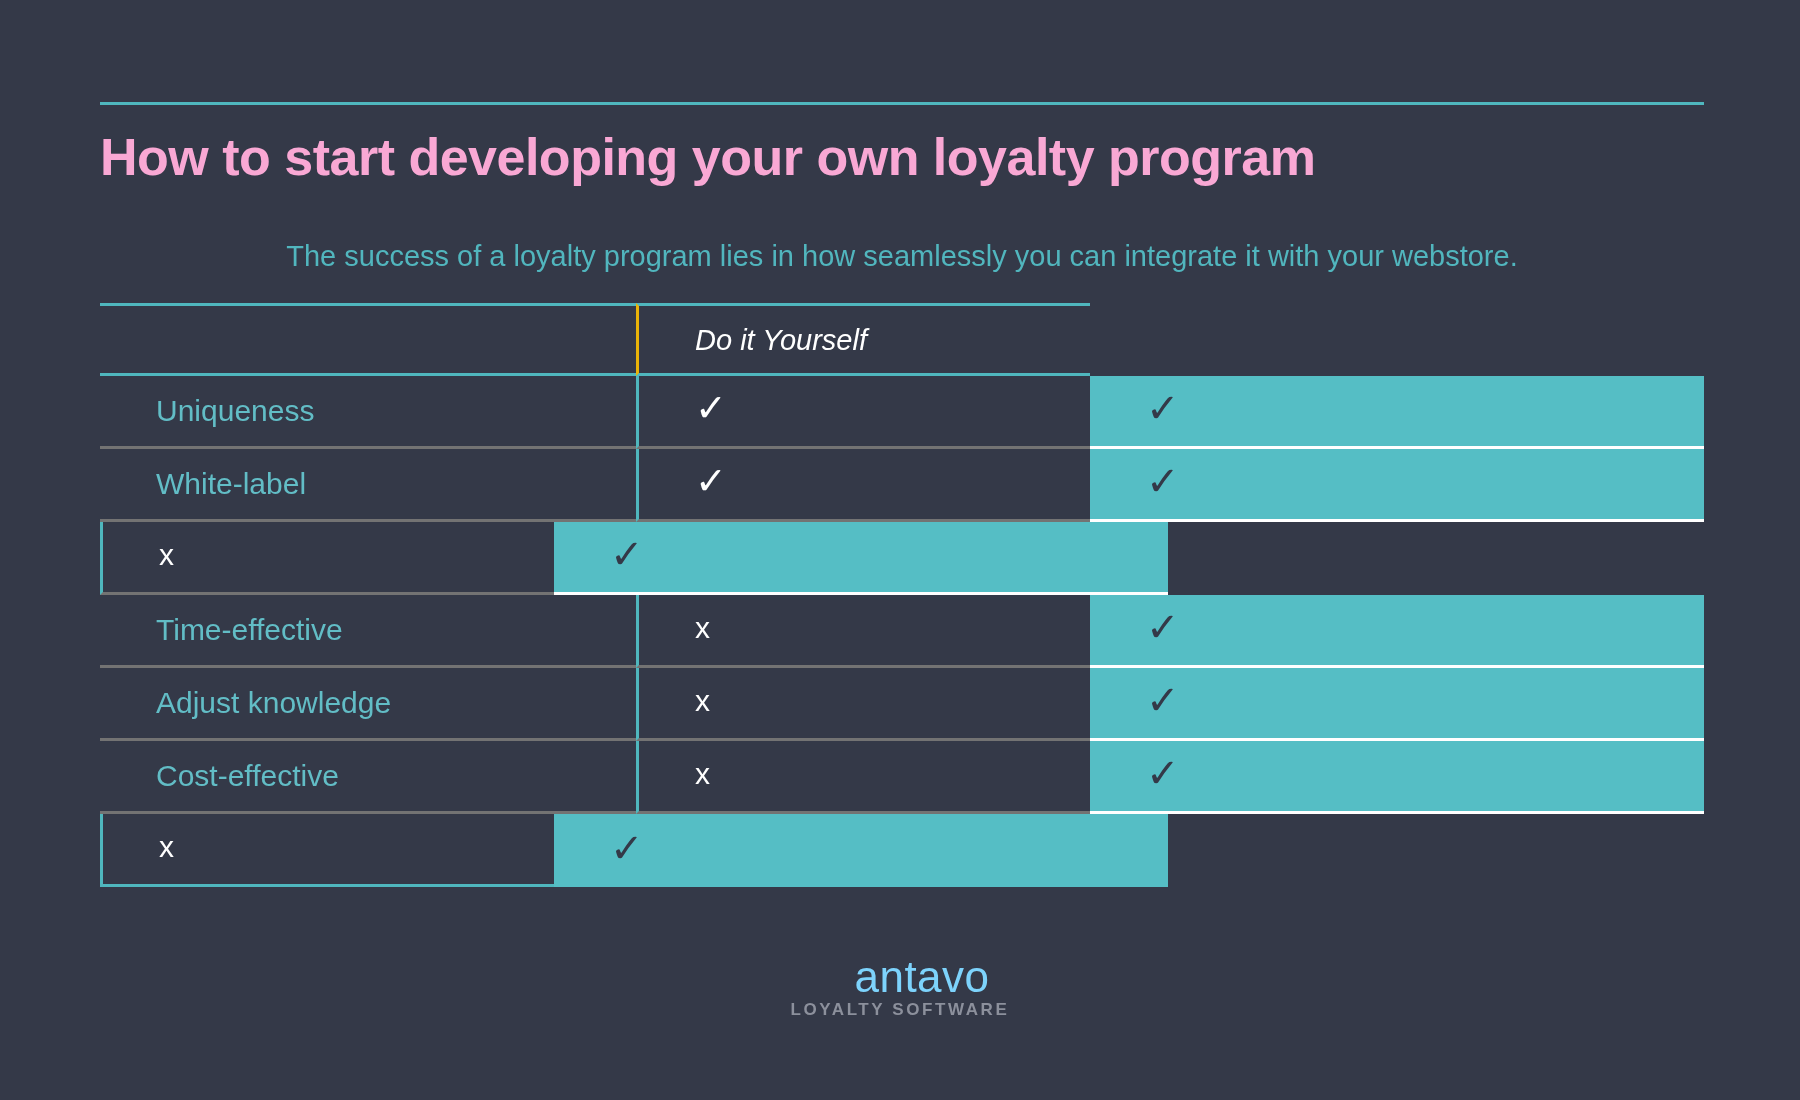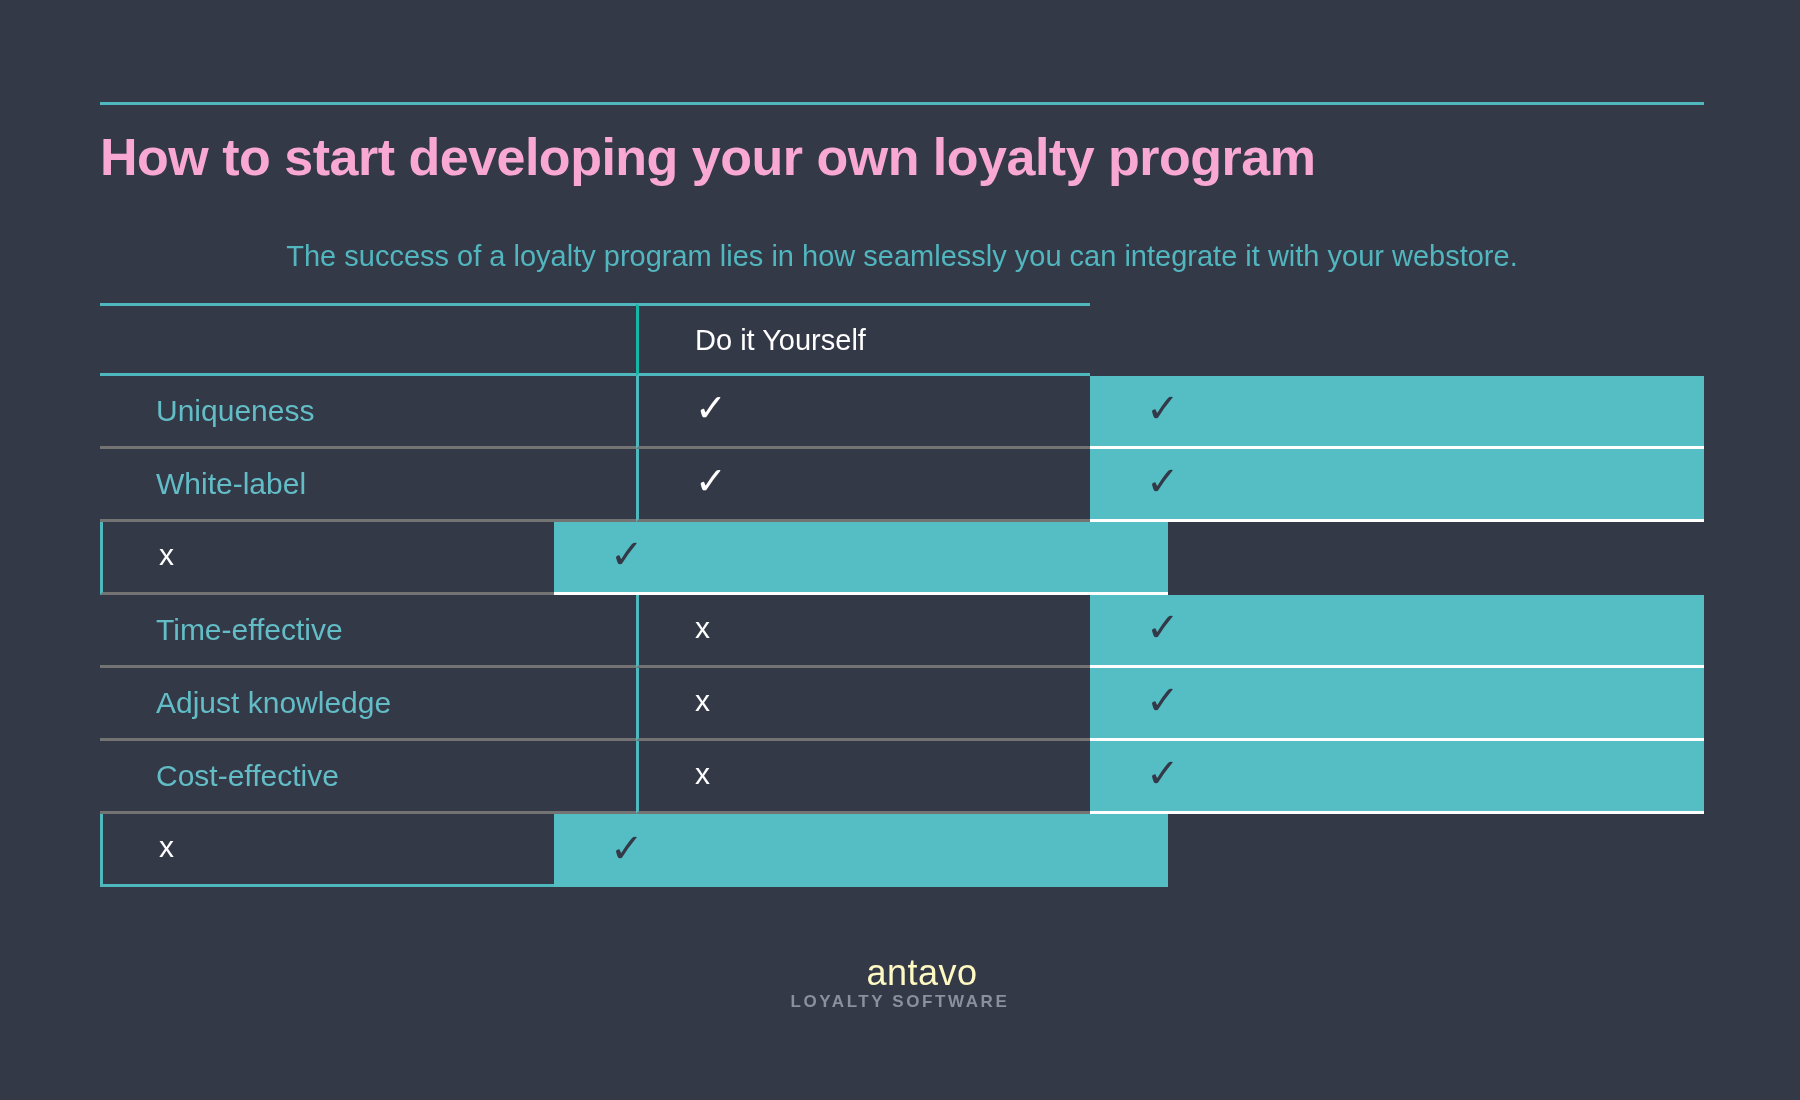--- a/index.html
+++ b/index.html
@@ -83,21 +83,21 @@
   .c-diy    { width: 454px; box-sizing: border-box; position: relative; }
   .c-soft   { width: 614px; box-sizing: border-box; position: relative; }
 
   
   .row-head { height: 73px; }
   .row-head .c-label,
   .row-head .c-diy {
     border-top: 3px solid #4FB7BE;
     border-bottom: 3px solid #4FB7BE;
   }
-  .row-head .c-diy { border-left: 3px solid #14b8a6; }
+  .row-head .c-diy { border-left: 3px solid #eab308; font-style: italic; }
 
   .head-text {
     position: absolute;
     left: 56px;
     top: 50%;
     transform: translateY(-50%);
     color: #FFFFFF;
     font-size: 29px;
     font-weight: normal;
     white-space: nowrap;
@@ -169,22 +169,22 @@
 
   
   .logo {
     position: absolute;
     left: 0;
     top: 955px;
     width: 1800px;
     text-align: center;
   }
   .logo-word {
-    color: #fef9c3;
-    font-size: 36px;
+    color: #7dd3fc;
+    font-size: 44px;
     font-weight: normal;
     letter-spacing: 0.5px;
     line-height: 1;
     display: block;
     margin-left: 44px;
   }
   .logo-sub {
     color: #8C909C;
     font-size: 17px;
     font-weight: bold;

